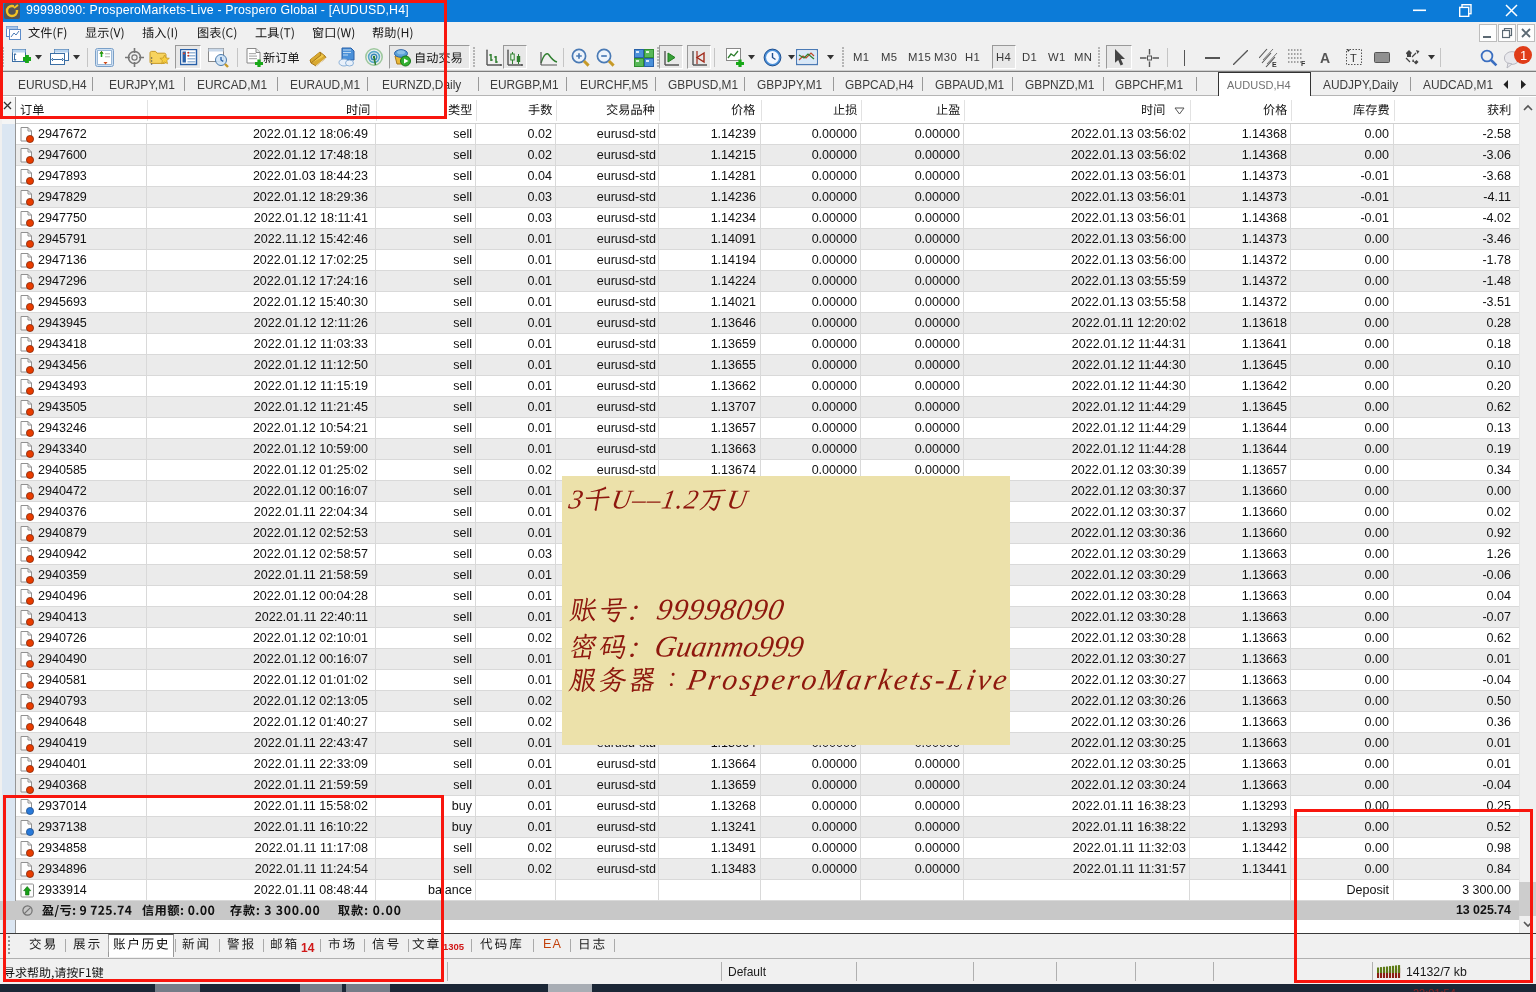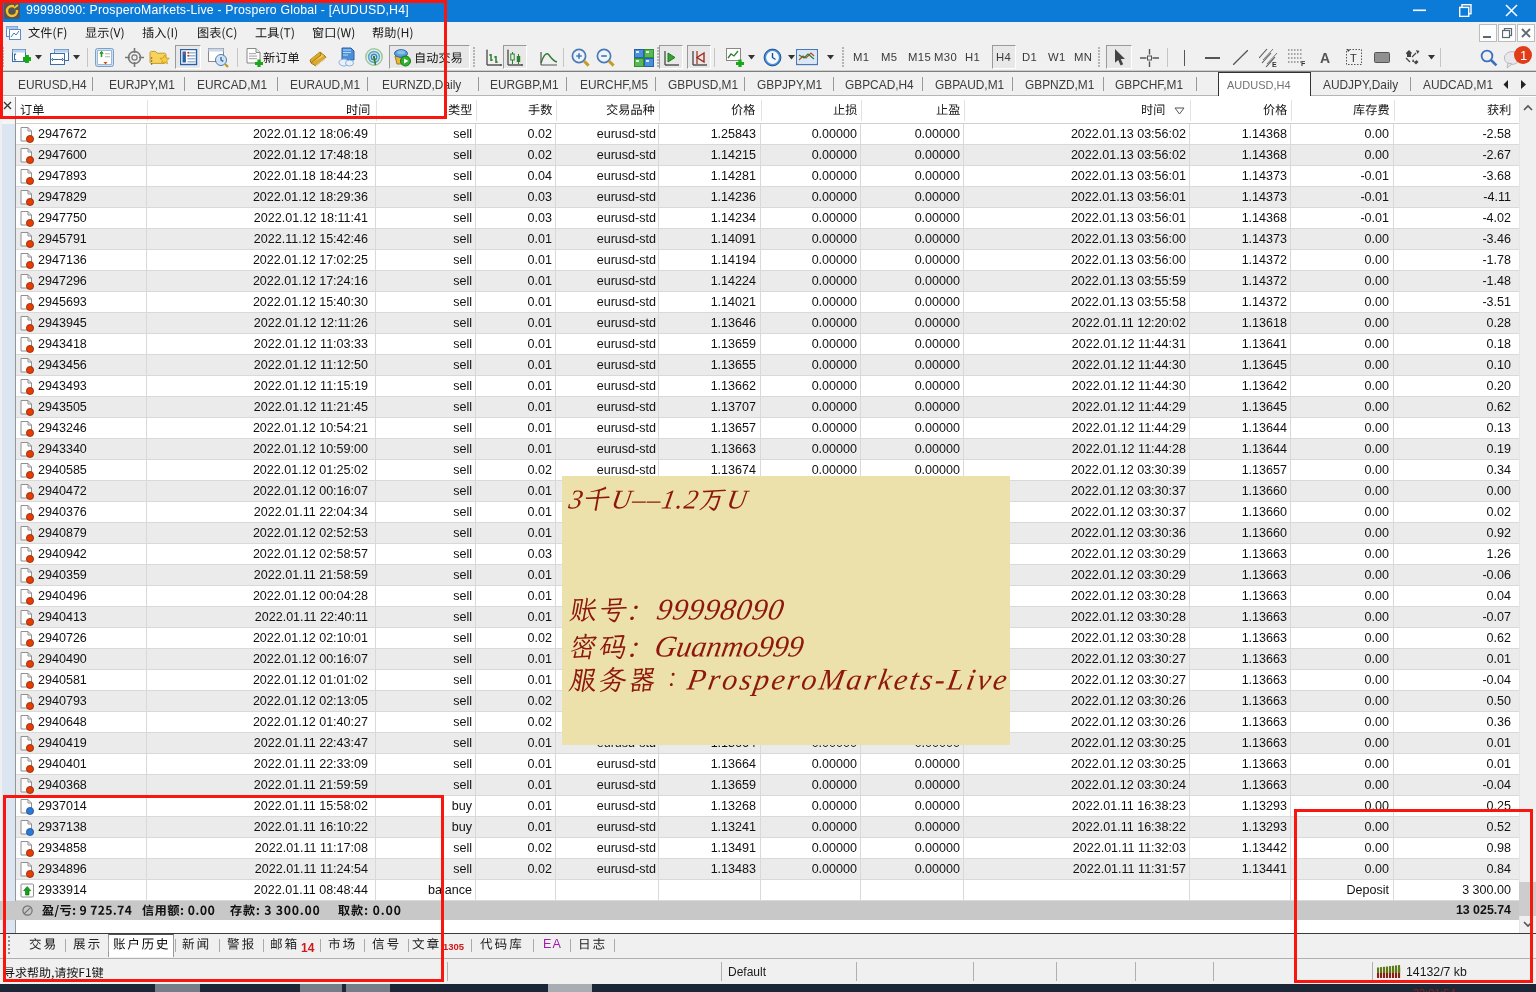--- a/index.html
+++ b/index.html
@@ -512,21 +512,21 @@
     <div class="row" style="top:124px">
       <span class="c0"><svg class="icon" width="16" height="16">
           <path d="M1 .5h7l3.5 3.5V14H1z" fill="#fdfdfd" stroke="#909090"></path>
           <path d="M8 .5V4h3.5" fill="none" stroke="#909090"></path>
           <circle cx="10" cy="12" r="3.6" fill="#e83c00" stroke="#7a2000" stroke-width=".7"></circle>
         </svg>2947672</span>
       <span class="c1">2022.01.12 18:06:49</span>
       <span class="c2">sell</span>
       <span class="c3">0.02</span>
       <span class="c4">eurusd-std</span>
-      <span class="c5">1.25843</span>
+      <span class="c5">1.14239</span>
       <span class="c6">0.00000</span>
       <span class="c7">0.00000</span>
       <span class="c8">2022.01.13 03:56:02</span>
       <span class="c9">1.14368</span>
       <span class="c10">0.00</span>
       <span class="c11">-2.58</span>
     </div>
     <div class="row gray" style="top:145px">
       <span class="c0"><svg class="icon" width="16" height="16">
           <path d="M1 .5h7l3.5 3.5V14H1z" fill="#fdfdfd" stroke="#909090"></path>
@@ -536,29 +536,29 @@
       <span class="c1">2022.01.12 17:48:18</span>
       <span class="c2">sell</span>
       <span class="c3">0.02</span>
       <span class="c4">eurusd-std</span>
       <span class="c5">1.14215</span>
       <span class="c6">0.00000</span>
       <span class="c7">0.00000</span>
       <span class="c8">2022.01.13 03:56:02</span>
       <span class="c9">1.14368</span>
       <span class="c10">0.00</span>
-      <span class="c11">-2.67</span>
+      <span class="c11">-3.06</span>
     </div>
     <div class="row" style="top:166px">
       <span class="c0"><svg class="icon" width="16" height="16">
           <path d="M1 .5h7l3.5 3.5V14H1z" fill="#fdfdfd" stroke="#909090"></path>
           <path d="M8 .5V4h3.5" fill="none" stroke="#909090"></path>
           <circle cx="10" cy="12" r="3.6" fill="#e83c00" stroke="#7a2000" stroke-width=".7"></circle>
         </svg>2947893</span>
-      <span class="c1">2022.01.18 18:44:23</span>
+      <span class="c1">2022.01.03 18:44:23</span>
       <span class="c2">sell</span>
       <span class="c3">0.04</span>
       <span class="c4">eurusd-std</span>
       <span class="c5">1.14281</span>
       <span class="c6">0.00000</span>
       <span class="c7">0.00000</span>
       <span class="c8">2022.01.13 03:56:01</span>
       <span class="c9">1.14373</span>
       <span class="c10">-0.01</span>
       <span class="c11">-3.68</span>
@@ -1272,21 +1272,21 @@
 <svg class="abs " style="left:576.0px;top:936.4px;" width="33.2" height="15.8" viewBox="-2.0 -12.6 33.2 15.8">
     <g>
       <path d="M2.2 -9.7H10.5V0.8H9.5V-8.8H3.2V0.9H2.2ZM2.9 -5.4H9.9V-4.4H2.9ZM2.9 -0.9H9.9V0H2.9Z M15.3 -8.8H26.5V-7.9H15.3ZM16.1 -5.7H25.8V-4.8H16.1ZM20.4 -10.6H21.4V-5.1H20.4ZM18 -3.2H18.9V-0.5Q18.9 -0.2 19.1 -0.1Q19.3 -0 19.9 -0Q20 -0 20.3 -0Q20.5 -0 20.9 -0Q21.2 -0 21.6 -0Q21.9 -0 22.2 -0Q22.5 -0 22.7 -0Q23 -0 23.2 -0.1Q23.3 -0.2 23.4 -0.6Q23.5 -0.9 23.5 -1.6Q23.6 -1.5 23.8 -1.4Q23.9 -1.4 24.1 -1.3Q24.3 -1.3 24.4 -1.2Q24.3 -0.4 24.2 0Q24 0.5 23.7 0.7Q23.3 0.8 22.7 0.8Q22.6 0.8 22.3 0.8Q22 0.8 21.7 0.8Q21.3 0.8 20.9 0.8Q20.5 0.8 20.2 0.8Q19.9 0.8 19.8 0.8Q19.1 0.8 18.7 0.7Q18.3 0.6 18.2 0.3Q18 0 18 -0.5ZM19.4 -4 20 -4.5Q20.5 -4.3 21.1 -3.9Q21.6 -3.5 22.1 -3.2Q22.6 -2.8 22.9 -2.4L22.2 -1.8Q21.9 -2.1 21.4 -2.5Q21 -2.9 20.4 -3.3Q19.9 -3.7 19.4 -4ZM24 -2.9 24.8 -3.2Q25.2 -2.7 25.5 -2.1Q25.8 -1.5 26.1 -0.9Q26.4 -0.4 26.5 0.1L25.6 0.4Q25.5 0 25.2 -0.6Q24.9 -1.2 24.6 -1.8Q24.3 -2.4 24 -2.9ZM16.5 -3.1 17.3 -2.8Q17.2 -2.3 17 -1.7Q16.8 -1.1 16.6 -0.6Q16.4 -0 16.1 0.4L15.2 -0.1Q15.5 -0.5 15.8 -1Q16 -1.5 16.2 -2.1Q16.4 -2.6 16.5 -3.1Z" fill="#222"></path>
     </g>
   </svg>
 <svg class="abs " style="left:111.0px;top:936.4px;" width="61.2" height="15.8" viewBox="-2.0 -12.6 61.2 15.8">
     <g>
       <path d="M2.7 -8.4H3.4V-4.8Q3.4 -4.1 3.4 -3.3Q3.3 -2.6 3 -1.8Q2.8 -1 2.3 -0.3Q1.8 0.4 1 0.9Q0.9 0.8 0.8 0.6Q0.6 0.5 0.5 0.4Q1.2 -0.1 1.7 -0.7Q2.2 -1.4 2.4 -2.1Q2.6 -2.8 2.6 -3.5Q2.7 -4.2 2.7 -4.8ZM3.1 -1.6 3.7 -2.1Q4 -1.7 4.3 -1.3Q4.6 -0.9 4.9 -0.6Q5.2 -0.2 5.3 0.1L4.7 0.6Q4.6 0.3 4.3 -0.1Q4 -0.5 3.7 -0.9Q3.4 -1.3 3.1 -1.6ZM1.1 -10H5V-2.3H4.3V-9.2H1.8V-2.2H1.1ZM5.3 -5.7H11.9V-4.8H5.3ZM9.2 -5.2Q9.4 -4.1 9.8 -3.1Q10.3 -2.1 10.8 -1.3Q11.4 -0.5 12.2 0Q12.1 0.1 11.9 0.2Q11.8 0.3 11.7 0.5Q11.6 0.6 11.5 0.7Q10.7 0.2 10.1 -0.7Q9.5 -1.6 9.1 -2.7Q8.6 -3.8 8.4 -5ZM6.3 1.1Q6.3 1 6.2 0.8Q6.1 0.7 6.1 0.5Q6 0.4 5.9 0.3Q6.1 0.2 6.3 0Q6.5 -0.2 6.5 -0.5V-10.3H7.4V0.2Q7.4 0.2 7.2 0.3Q7.1 0.3 7 0.4Q6.8 0.5 6.7 0.6Q6.5 0.8 6.4 0.9Q6.3 1 6.3 1.1ZM10.6 -10 11.5 -9.8Q11.1 -9 10.6 -8.4Q10.1 -7.7 9.6 -7.1Q9 -6.5 8.5 -6.1Q8.4 -6.2 8.3 -6.3Q8.1 -6.4 8 -6.6Q7.9 -6.7 7.8 -6.8Q8.6 -7.4 9.4 -8.2Q10.1 -9.1 10.6 -10ZM6.3 1.1 6.2 0.3 6.6 -0.1 9.2 -1.1Q9.2 -0.9 9.2 -0.6Q9.3 -0.4 9.3 -0.2Q8.4 0.1 7.8 0.4Q7.3 0.6 7 0.7Q6.7 0.9 6.5 0.9Q6.4 1 6.3 1.1Z M16.4 -8.6H17.4V-5.9Q17.4 -5.1 17.3 -4.2Q17.3 -3.3 17.1 -2.4Q16.9 -1.4 16.5 -0.5Q16.1 0.3 15.5 1.1Q15.5 1 15.3 0.9Q15.2 0.8 15 0.7Q14.8 0.6 14.7 0.5Q15.3 -0.2 15.6 -1Q16 -1.8 16.2 -2.7Q16.3 -3.5 16.4 -4.4Q16.4 -5.2 16.4 -5.9ZM19.9 -10.4 20.8 -10.6Q21 -10.2 21.2 -9.7Q21.4 -9.2 21.5 -8.8L20.6 -8.5Q20.5 -8.9 20.3 -9.4Q20.1 -10 19.9 -10.4ZM17 -8.6H25V-3.5H24V-7.7H17ZM17.1 -5.2H24.5V-4.3H17.1Z M30.6 -10H40.5V-9.1H30.6ZM30 -10H31V-5.9Q31 -5.2 31 -4.3Q30.9 -3.4 30.8 -2.5Q30.7 -1.5 30.5 -0.6Q30.2 0.2 29.9 1Q29.8 0.9 29.6 0.8Q29.5 0.7 29.3 0.6Q29.2 0.5 29 0.4Q29.4 -0.3 29.6 -1.1Q29.8 -1.9 29.9 -2.7Q30 -3.6 30 -4.4Q30 -5.2 30 -5.9ZM31.8 -6.3H39.3V-5.4H31.8ZM38.9 -6.3H39.9Q39.9 -6.3 39.9 -6.2Q39.9 -6.1 39.9 -6Q39.9 -5.9 39.9 -5.9Q39.8 -4.3 39.7 -3.2Q39.6 -2.1 39.5 -1.4Q39.4 -0.7 39.3 -0.3Q39.2 0.2 39 0.3Q38.8 0.6 38.6 0.7Q38.3 0.8 38 0.8Q37.7 0.8 37.2 0.8Q36.7 0.8 36.1 0.8Q36.1 0.6 36 0.3Q35.9 0 35.8 -0.2Q36.4 -0.1 36.9 -0.1Q37.4 -0.1 37.6 -0.1Q37.8 -0.1 37.9 -0.1Q38.1 -0.2 38.2 -0.3Q38.3 -0.4 38.4 -0.8Q38.5 -1.2 38.6 -1.8Q38.7 -2.5 38.8 -3.6Q38.9 -4.7 38.9 -6.1ZM34.8 -8.4H35.8Q35.8 -7.2 35.7 -6Q35.6 -4.9 35.4 -3.9Q35.2 -2.8 34.8 -1.9Q34.4 -1.1 33.7 -0.3Q33 0.4 31.9 0.9Q31.8 0.8 31.6 0.6Q31.4 0.4 31.3 0.3Q32.3 -0.2 32.9 -0.9Q33.6 -1.6 33.9 -2.4Q34.3 -3.2 34.5 -4.2Q34.7 -5.1 34.7 -6.2Q34.8 -7.3 34.8 -8.4Z M48.7 -10.5H49.7V-5.2Q49.7 -4.5 49.6 -3.7Q49.5 -3 49.2 -2.3Q48.9 -1.6 48.2 -1Q47.6 -0.4 46.6 0.1Q45.5 0.6 44 1Q43.9 0.9 43.9 0.7Q43.8 0.6 43.6 0.4Q43.5 0.3 43.4 0.2Q44.9 -0.1 45.9 -0.6Q46.9 -1 47.5 -1.5Q48 -2.1 48.3 -2.7Q48.6 -3.3 48.7 -3.9Q48.7 -4.6 48.7 -5.2ZM45.4 -7.7V-5.3H53.1V-7.7ZM44.4 -8.6H54V-4.4H44.4ZM45.9 -4Q46.5 -2.8 47.3 -2.1Q48.1 -1.3 49.2 -0.9Q50.3 -0.5 51.8 -0.3Q53.2 -0.1 55.1 0Q54.9 0.2 54.8 0.5Q54.7 0.7 54.6 1Q52.7 0.9 51.2 0.6Q49.7 0.4 48.6 -0.1Q47.4 -0.6 46.5 -1.5Q45.6 -2.4 45 -3.7Z" fill="#111"></path>
     </g>
   </svg>
-<div class="abs" style="left:543px;top:937px;width:30px;height:15px;font-size:12.6px;color:#a21caf;letter-spacing:1px">EA</div>
+<div class="abs" style="left:543px;top:937px;width:30px;height:15px;font-size:12.6px;color:#c2410c;letter-spacing:1px">EA</div>
 <div class="abs" style="left:301px;top:941px;width:26px;height:12px;font-size:12px;color:#d01818;font-weight:bold">14</div>
 <div class="abs" style="left:443px;top:941px;width:34px;height:12px;font-size:9.5px;color:#d01818;font-weight:bold">1305</div>
 <div class="abs" style="left:65px;top:939px;width:1px;height:13px;background:#aaa"></div>
 <div class="abs" style="left:108px;top:939px;width:1px;height:13px;background:#aaa"></div>
 <div class="abs" style="left:175px;top:939px;width:1px;height:13px;background:#aaa"></div>
 <div class="abs" style="left:219px;top:939px;width:1px;height:13px;background:#aaa"></div>
 <div class="abs" style="left:263px;top:939px;width:1px;height:13px;background:#aaa"></div>
 <div class="abs" style="left:320px;top:939px;width:1px;height:13px;background:#aaa"></div>
 <div class="abs" style="left:364px;top:939px;width:1px;height:13px;background:#aaa"></div>
 <div class="abs" style="left:408px;top:939px;width:1px;height:13px;background:#aaa"></div>

